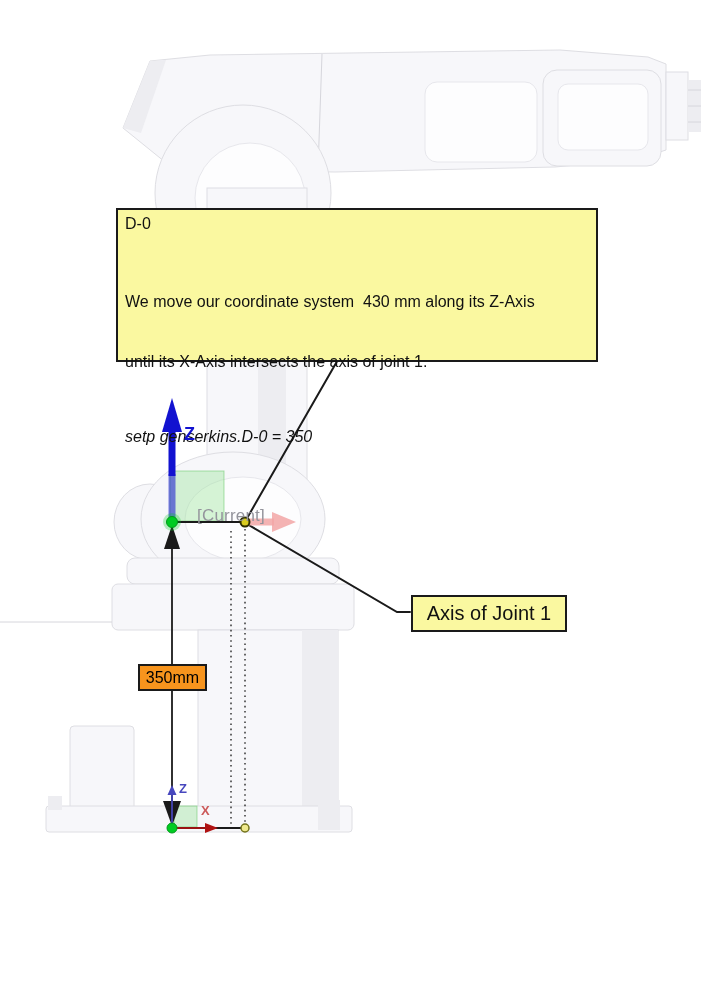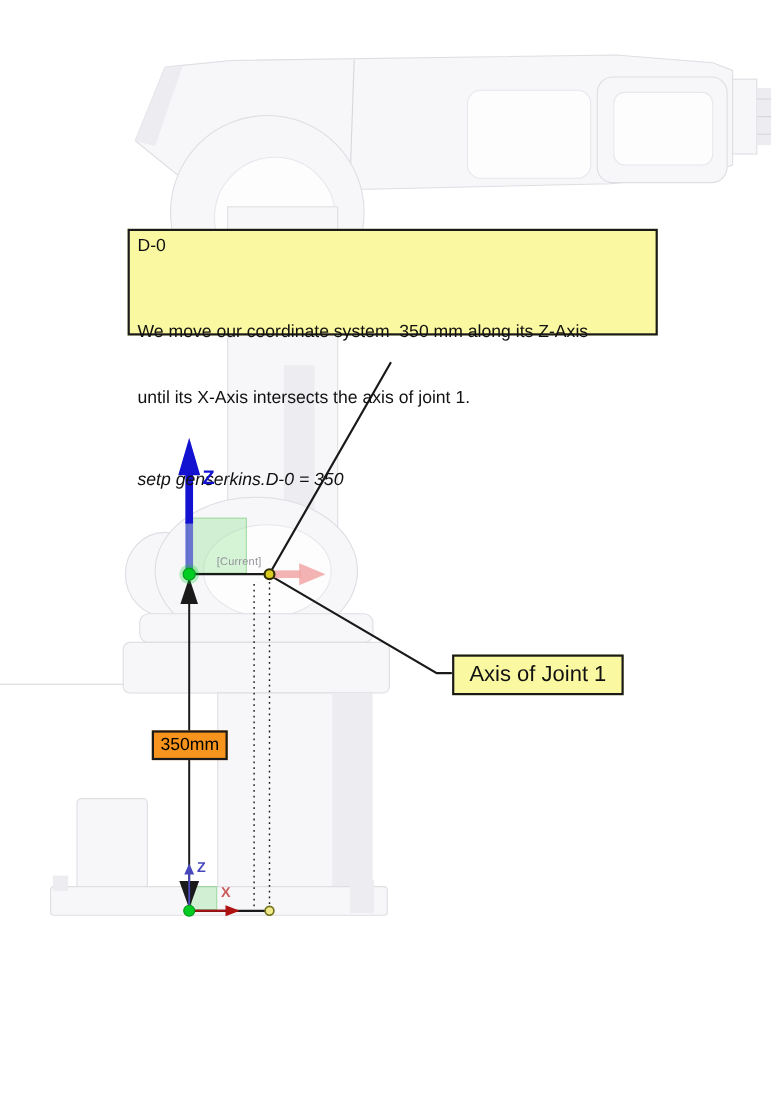--- a/index.html
+++ b/index.html
@@ -44,41 +44,41 @@
   .plane{fill:rgba(146,226,146,.38);stroke:rgba(108,200,108,.55);stroke-width:1;}
 
   
   .r-fill{fill:#f7f7fa;stroke:#dedee3;stroke-width:1;}
   .r-light{fill:#fdfdfe;stroke:#e7e7ec;stroke-width:1;}
   .r-shade{fill:#ededf1;stroke:none;}
   .r-edge{stroke:#d6d6dc;stroke-width:1;fill:none;}
 
   
   .callout{
-    position:absolute;left:116px;top:208px;width:482px;height:97px;
+    position:absolute;left:116px;top:208px;width:482px;height:154px;
     background:var(--callout-bg);border:2px solid var(--callout-border);
     box-sizing:border-box;padding:4px 7px;color:#111;
     font-size:16px;line-height:20px;
   }
   .callout .body{margin-top:18px;white-space:pre;}
   .callout .cmd{margin-top:15px;white-space:pre;font-style:italic;}
   .joint-label{
     position:absolute;left:411px;top:595px;width:156px;height:37px;
     background:var(--callout-bg);border:2px solid var(--callout-border);
     box-sizing:border-box;display:flex;align-items:center;justify-content:center;
     font-size:20px;color:#111;
   }
   .dim-label{
     position:absolute;left:138px;top:664px;width:69px;height:27px;
     background:var(--dim-bg);border:2px solid #1a1a1a;
     box-sizing:border-box;display:flex;align-items:center;justify-content:center;
     font-size:16px;color:#000000;
   }
   .current-label{
-    position:absolute;left:197px;top:506px;font-size:10px;color:var(--gray-label);
+    position:absolute;left:197px;top:506px;font-size:17px;color:var(--gray-label);
     letter-spacing:.2px;
   }
   .z-top-label{position:absolute;left:184px;top:424px;font-size:18px;font-weight:bold;color:var(--blue);}
   .z-bot-label{position:absolute;left:179px;top:781px;font-size:13px;font-weight:bold;color:var(--blue-soft);}
   .x-bot-label{position:absolute;left:201px;top:803px;font-size:13px;font-weight:bold;color:var(--red-faded);}
 </style>
 </head>
 <body>
 
 <div class="stage">
@@ -151,21 +151,21 @@
     <circle class="green-halo" cx="172" cy="522" r="9"></circle>
     <circle class="green-dot" cx="172" cy="522" r="5.5"></circle>
     <circle class="green-dot" cx="172" cy="828" r="5"></circle>
     <circle class="yellow-dot" cx="245" cy="522" r="4.5"></circle>
     <circle class="yellow-dot-hollow" cx="245" cy="828" r="4"></circle>
   </svg>
 
   <div class="callout">
     <div>D-0</div>
     <div class="body">
-      <div>We move our coordinate system  350 mm along its Z-Axis</div>
+      <div>We move our coordinate system  430 mm along its Z-Axis</div>
       <div>until its X-Axis intersects the axis of joint 1.</div>
     </div>
     <div class="cmd">setp genserkins.D-0 = 350</div>
   </div>
 
   <div class="joint-label">Axis of Joint 1</div>
 
   <div class="dim-label">350mm</div>
 
   <div class="current-label">[Current]</div>

